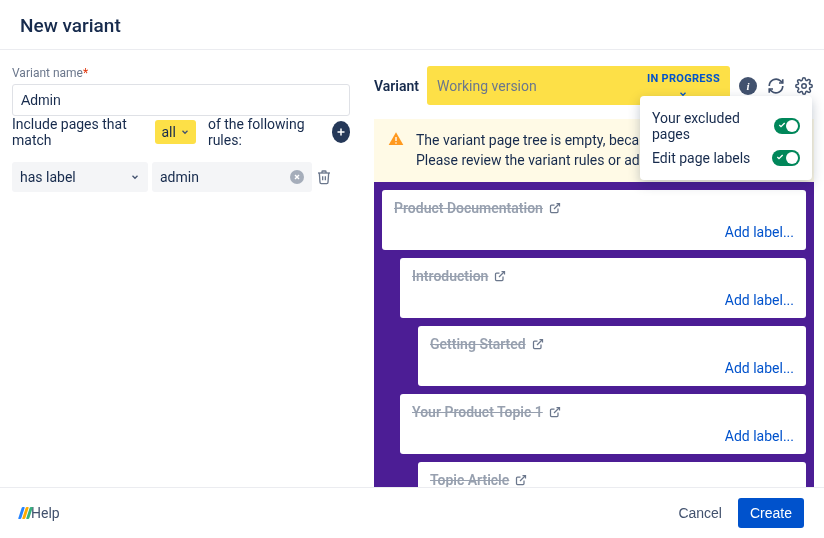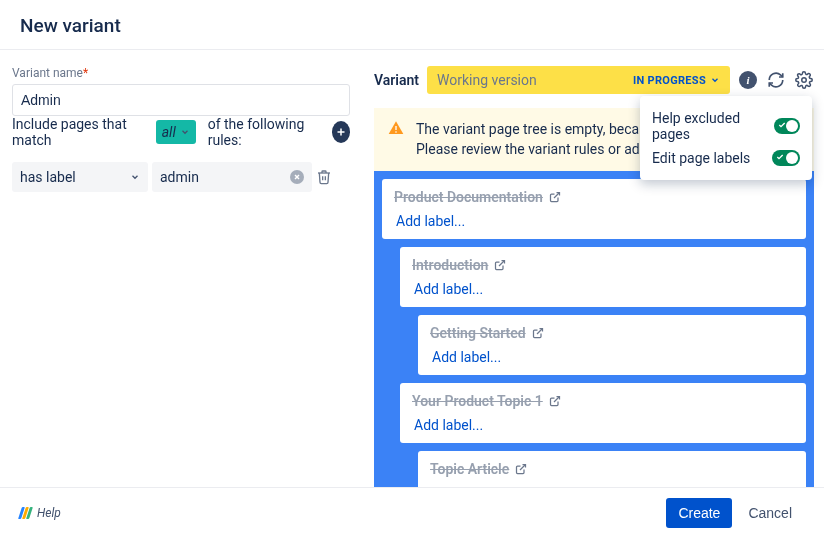--- a/index.html
+++ b/index.html
@@ -6,53 +6,53 @@
 body { font-family: -apple-system, BlinkMacSystemFont, "Segoe UI", Roboto, sans-serif; font-size: 14px; color: #172B4D; width: 824px; height: 538px; overflow: hidden; position: relative; }
 .header { padding: 14px 20px 12px; border-bottom: 1px solid #ebecf0; }
 .header h1 { font-size: 19px; font-weight: 500; color: #172B4D; }
 .main { display: flex; gap: 24px; padding: 16px 10px 10px 10px; }
 .left { width: 340px; flex-shrink: 0; padding-left: 2px; }
 .field-label { font-size: 12px; color: #6B778C; margin-bottom: 4px; }
 .req { color: #DE350B; }
 .text-input { width: 100%; border: 1px solid #DFE1E6; border-radius: 3px; padding: 7px 8px; font-size: 14px; color: #172B4D; background: #fff; }
 .rules-label { font-size: 12px; color: #6B778C; margin: 18px 0 6px; }
 .rules-line { display: flex; align-items: center; gap: 12px; font-size: 14px; color: #172B4D; }
-.mini-select { display: inline-flex; align-items: center; gap: 4px; background: #14b8a6; border-radius: 3px; padding: 4px 6px; cursor: pointer; font-style: italic; }
+.mini-select { display: inline-flex; align-items: center; gap: 4px; background: #fde047; border-radius: 3px; padding: 4px 6px; cursor: pointer; }
 .chev { width: 10px; height: 10px; }
 .plus-btn { width: 22px; height: 22px; border-radius: 50%; background: #253858; color: #fff; display: flex; align-items: center; justify-content: center; margin-left: auto; cursor: pointer; }
 .rule-row { display: flex; align-items: center; gap: 4px; margin-top: 14px; }
 .rule-sel { display: flex; align-items: center; justify-content: space-between; background: #F4F5F7; border-radius: 3px; padding: 7px 8px; width: 136px; cursor: pointer; font-size: 14px; }
 .rule-val { display: flex; align-items: center; justify-content: space-between; background: #F4F5F7; border-radius: 3px; padding: 7px 8px; width: 160px; font-size: 14px; }
 .clear-x { width: 14px; height: 14px; border-radius: 50%; background: #A5ADBA; display: flex; align-items: center; justify-content: center; cursor: pointer; }
 .trash { width: 16px; height: 16px; color: #6B778C; cursor: pointer; }
 .right { flex: 1; }
 .prev-row { display: flex; align-items: center; gap: 8px; margin-bottom: 14px; }
 .prev-title { font-size: 14px; font-weight: 600; }
 .version-pill { flex: 1; background: #fde047; border-radius: 3px; padding: 6px 10px; display: flex; align-items: center; justify-content: space-between; }
 .version-text { color: #6B778C; }
-.progress { color: #0052CC; font-size: 11px; font-weight: 700; letter-spacing: 0.3px; display: flex; align-items: center; gap: 4px; cursor: pointer; }
+.progress { color: #0052CC; font-size: 11px; font-weight: 700; letter-spacing: 0.3px; display: flex; align-items: center; gap: 4px; cursor: pointer; flex-direction: column; }
 .icon-btn { width: 20px; height: 20px; display: flex; align-items: center; justify-content: center; cursor: pointer; color: #42526E; }
 .info-circle { width: 18px; height: 18px; border-radius: 50%; background: #42526E; color: #fff; display: flex; align-items: center; justify-content: center; font-size: 11px; font-weight: 700; font-style: italic; font-family: serif; }
 .alert { background: #FFFAE6; padding: 12px 14px; display: flex; gap: 12px; font-size: 14px; line-height: 1.4; }
 .warn-ico { color: #FF991F; flex-shrink: 0; }
-.tree-wrap { background: #3b82f6; padding: 8px; }
+.tree-wrap { background: #4c1d95; padding: 8px; text-align: right; }
 .node { background: #fff; border-radius: 3px; padding: 10px 12px; margin-bottom: 8px; }
 .node-title-row { display: flex; align-items: center; gap: 6px; margin-bottom: 8px; }
 .node-title { color: #97A0AF; text-decoration: line-through; font-weight: 600; font-size: 14px; }
 .ext-link { width: 12px; height: 12px; color: #6B778C; }
 .add-label { color: #0052CC; font-size: 14px; cursor: pointer; padding-left: 2px; }
 .ind-1 { margin-left: 18px; }
 .ind-2 { margin-left: 36px; }
 .popover { position: absolute; top: 96px; right: 12px; width: 172px; background: #fff; border-radius: 4px; box-shadow: 0 4px 12px rgba(9,30,66,0.25); padding: 10px 12px; z-index: 10; }
 .pop-row { display: flex; align-items: center; justify-content: space-between; font-size: 14px; padding: 4px 0; }
 .toggle { width: 28px; height: 16px; border-radius: 8px; background: #00875A; position: relative; cursor: pointer; }
 .toggle::after { content: ""; position: absolute; right: 2px; top: 2px; width: 12px; height: 12px; border-radius: 50%; background: #fff; }
 .toggle-check { position: absolute; left: 4px; top: 3px; width: 8px; height: 8px; color: #fff; }
 .footer { position: absolute; bottom: 0; left: 0; right: 0; border-top: 1px solid #ebecf0; padding: 10px 20px; display: flex; align-items: center; background: #fff; }
-.help { display: flex; align-items: center; gap: 6px; color: #42526E; font-size: 12px; cursor: pointer; font-style: italic; }
+.help { display: flex; align-items: center; color: #42526E; font-size: 14px; cursor: pointer; }
 .help-ico { display: flex; gap: 1px; }
 .help-ico span { width: 3px; height: 12px; transform: skewX(-18deg); border-radius: 1px; }
 .btn { border: none; border-radius: 3px; padding: 7px 12px; font-size: 14px; cursor: pointer; }
 .btn-primary { background: #0052CC; color: #fff; }
 .btn-link { background: transparent; color: #42526E; }
 </style>
 </head>
 <body>
 
 <div class="header">
@@ -207,21 +207,21 @@
             </svg>
           </div>
           <div class="add-label">Add label...</div>
         </div>
       </div>
   </div>
 </div>
 
 <div class="popover">
   <div class="pop-row">
-    <span>Help excluded pages</span>
+    <span>Your excluded pages</span>
     <div class="toggle">
       <svg class="toggle-check" viewBox="0 0 24 24" fill="none" stroke="#fff" stroke-width="4">
           <polyline points="4 12 9 17 20 6"></polyline>
         </svg>
     </div>
   </div>
   <div class="pop-row">
     <span>Edit page labels</span>
     <div class="toggle">
       <svg class="toggle-check" viewBox="0 0 24 24" fill="none" stroke="#fff" stroke-width="4">
@@ -234,16 +234,16 @@
 <div class="footer">
   <div class="help">
     <div class="help-ico">
       <span style="background:#2684FF"></span>
         <span style="background:#FFAB00"></span>
         <span style="background:#36B37E"></span>
     </div>
     <span>Help</span>
   </div>
   <div style="margin-left:auto;display:flex;gap:4px;">
+    <button class="btn btn-link">Cancel</button>
     <button class="btn btn-primary">Create</button>
-    <button class="btn btn-link">Cancel</button>
   </div>
 </div>
 
 </body></html>

